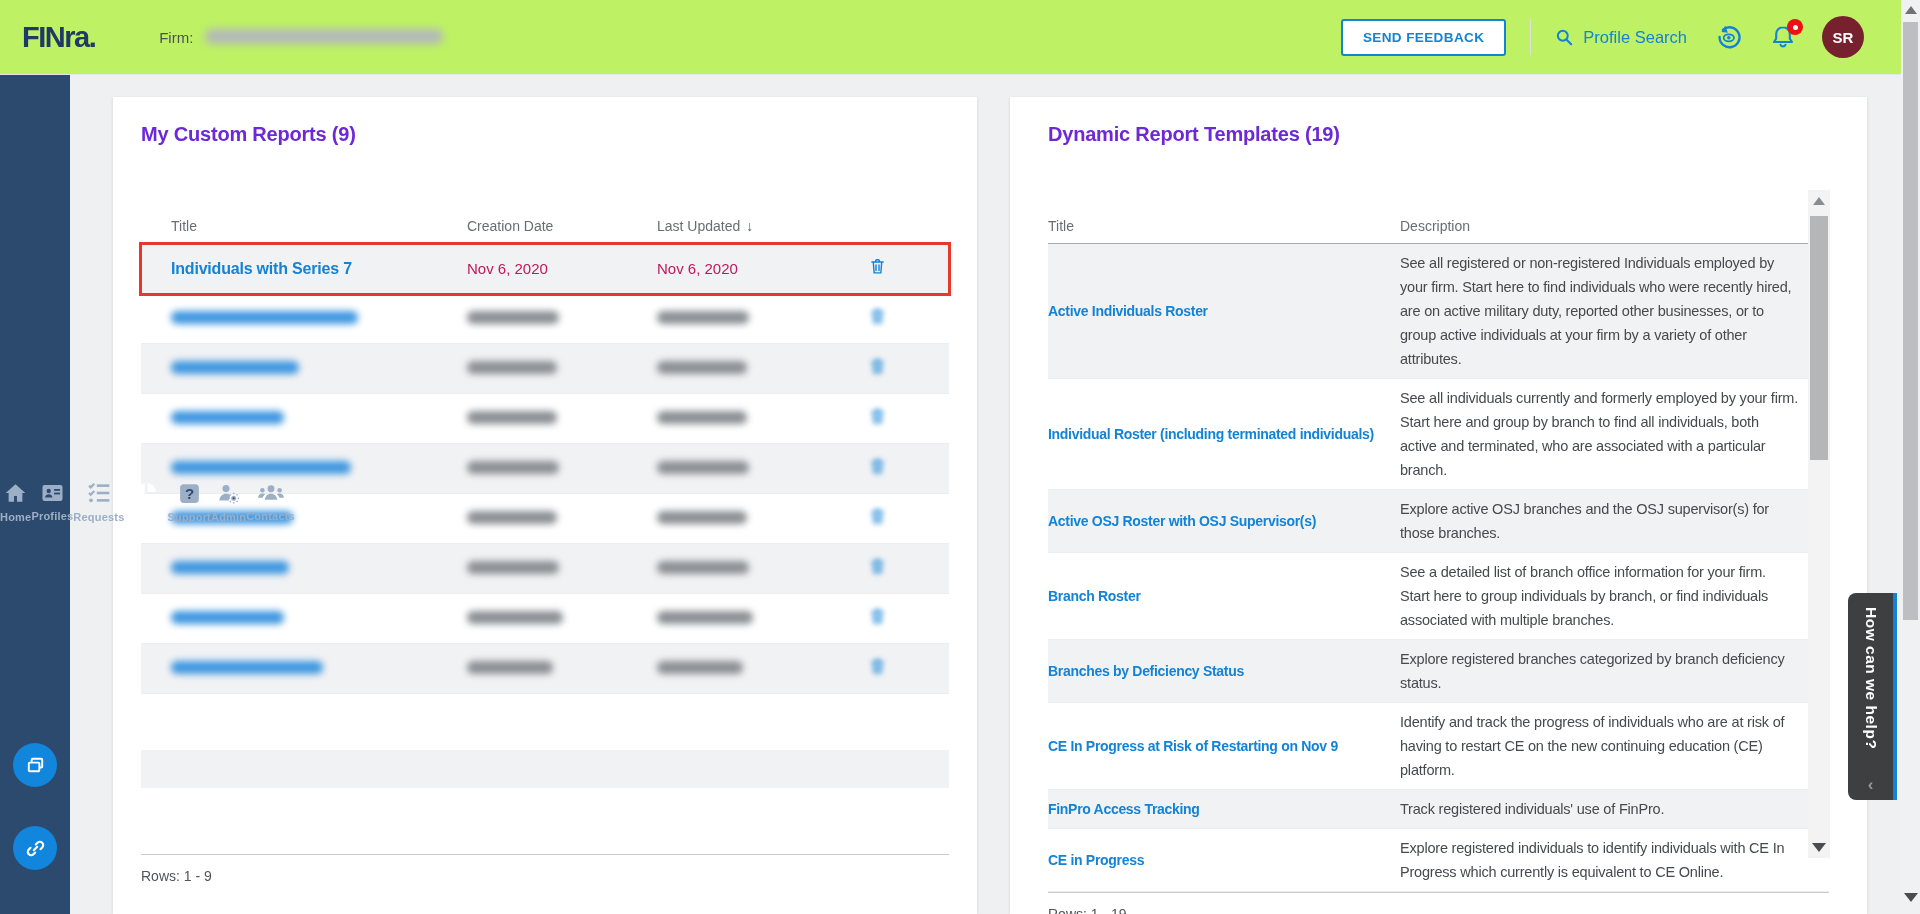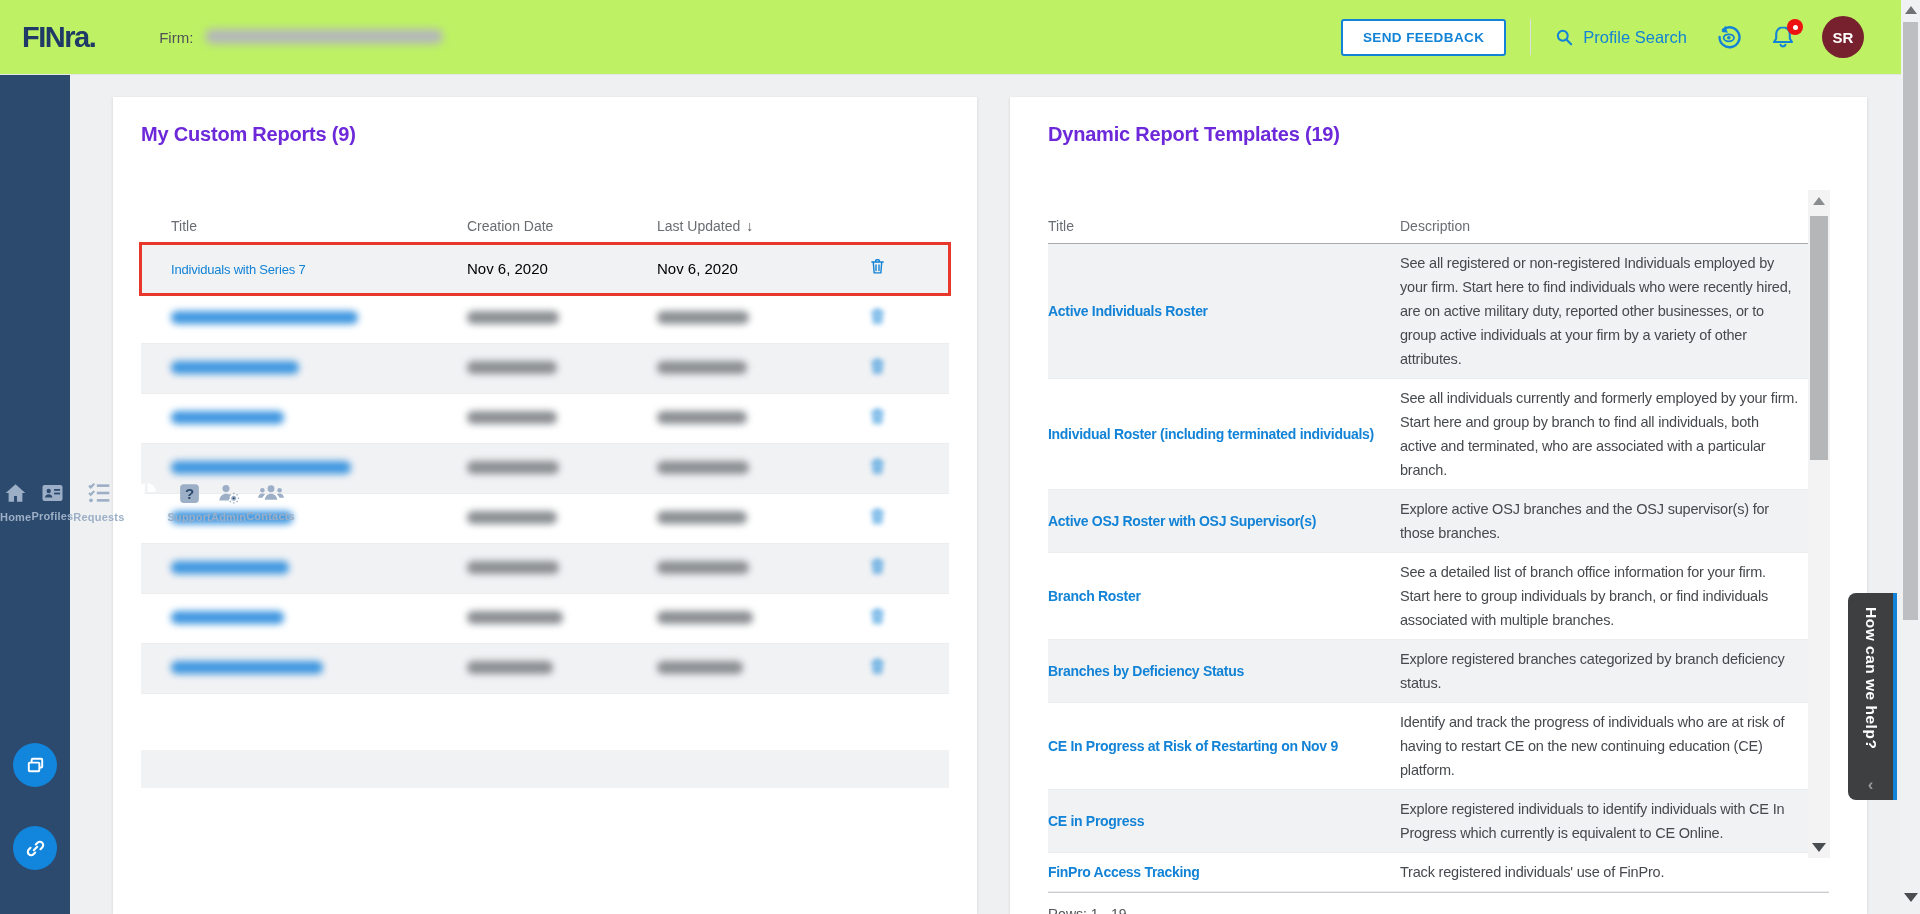--- a/index.html
+++ b/index.html
@@ -49,22 +49,22 @@
   .thead { display:flex; color:#696d72; font-size:14px; margin-top:72px; padding-bottom:9px;
            border-bottom:1px solid #a9acaf; align-items:flex-end; }
   .sort-arrow { font-weight:700; color:#55585c; margin-left:6px; font-size:14px; }
 
   
   .lc-title { width:326px; padding-left:30px; }
   .lc-date  { width:190px; }
   .lc-action{ width:60px; text-align:center; }
   .lrow { display:flex; align-items:center; height:50px; border-bottom:1px solid #ebedef; cursor:pointer; }
   .lrows .lrow:nth-child(odd) { background:#f1f2f4; }
-  .lrow .link { color:#1283d6; font-weight:400; font-size:13px; letter-spacing:-.2px; cursor:pointer; }
-  .lrow .date { color:#000000; font-size:15px; }
+  .lrow .link { color:#1283d6; font-weight:700; font-size:16px; letter-spacing:-.2px; cursor:pointer; }
+  .lrow .date { color:#be185d; font-size:15px; }
   .annotated { outline:3px solid #e8382c; outline-offset:-1px; position:relative; z-index:2; }
   .rbar { display:inline-block; height:13px; border-radius:6px; }
   .rbar-title { background:#3f97e0; filter:blur(3.5px); }
   .rbar-date  { background:#8b8f93; filter:blur(3.5px); }
   .trash { color:#1283d6; cursor:pointer; }
   .trash.blurred { filter:blur(2.5px); }
   .empty-stripe { height:38px; background:#f1f2f4; margin-top:56px; }
 
   
   .rc-title { width:352px; padding-right:18px; }
@@ -331,20 +331,21 @@
         <div class="lc-date"><span class="rbar rbar-date" style="width: 86px;"></span></div>
         <div class="lc-date"><span class="rbar rbar-date" style="width: 86px;"></span></div>
         <div class="lc-action"><span class="trash blurred"><svg viewBox="0 0 16 18" width="15" height="17" style="display:inline-block">
                 <path d="M2 4.2h12M6 4.2V3a1.2 1.2 0 0 1 1.2-1.2h1.6A1.2 1.2 0 0 1 10 3v1.2M3.5 4.2l.9 11.6h7.2l.9-11.6M6.4 7.4v5.8M9.6 7.4v5.8" fill="none" stroke="currentColor" stroke-width="1.5" stroke-linecap="round" stroke-linejoin="round"></path>
               </svg></span></div>
       </div>
     </div>
 
     <div class="empty-stripe"></div>
 
+    <div class="tfoot">Rows: 1 - 9</div>
   </section>
 
   <section class="panel panel-right">
     <h1>Dynamic Report Templates (19)</h1>
     <div class="thead">
       <div class="rc-title">Title</div>
       <div class="rc-desc">Description</div>
     </div>
 
     <div class="rrows">
@@ -366,26 +367,26 @@
       </div>
       <div class="rrow">
         <div class="rc-title"><span class="link">Branches by Deficiency Status</span></div>
         <div class="rc-desc"><span class="desc">Explore registered branches categorized by branch deficiency status.</span></div>
       </div>
       <div class="rrow">
         <div class="rc-title"><span class="link">CE In Progress at Risk of Restarting on Nov 9</span></div>
         <div class="rc-desc"><span class="desc">Identify and track the progress of individuals who are at risk of having to restart CE on the new continuing education (CE) platform.</span></div>
       </div>
       <div class="rrow">
+        <div class="rc-title"><span class="link">FinPro Access Tracking</span></div>
+        <div class="rc-desc"><span class="desc">Track registered individuals' use of FinPro.</span></div>
+      </div>
+      <div class="rrow">
         <div class="rc-title"><span class="link">CE in Progress</span></div>
         <div class="rc-desc"><span class="desc">Explore registered individuals to identify individuals with CE In Progress which currently is equivalent to CE Online.</span></div>
-      </div>
-      <div class="rrow">
-        <div class="rc-title"><span class="link">FinPro Access Tracking</span></div>
-        <div class="rc-desc"><span class="desc">Track registered individuals' use of FinPro.</span></div>
       </div>
     </div>
 
     <div class="tfoot">Rows: 1 - 19</div>
 
     <div class="inner-scroll">
       <div class="up"></div>
       <div class="thumb"></div>
       <div class="down"></div>
     </div>

